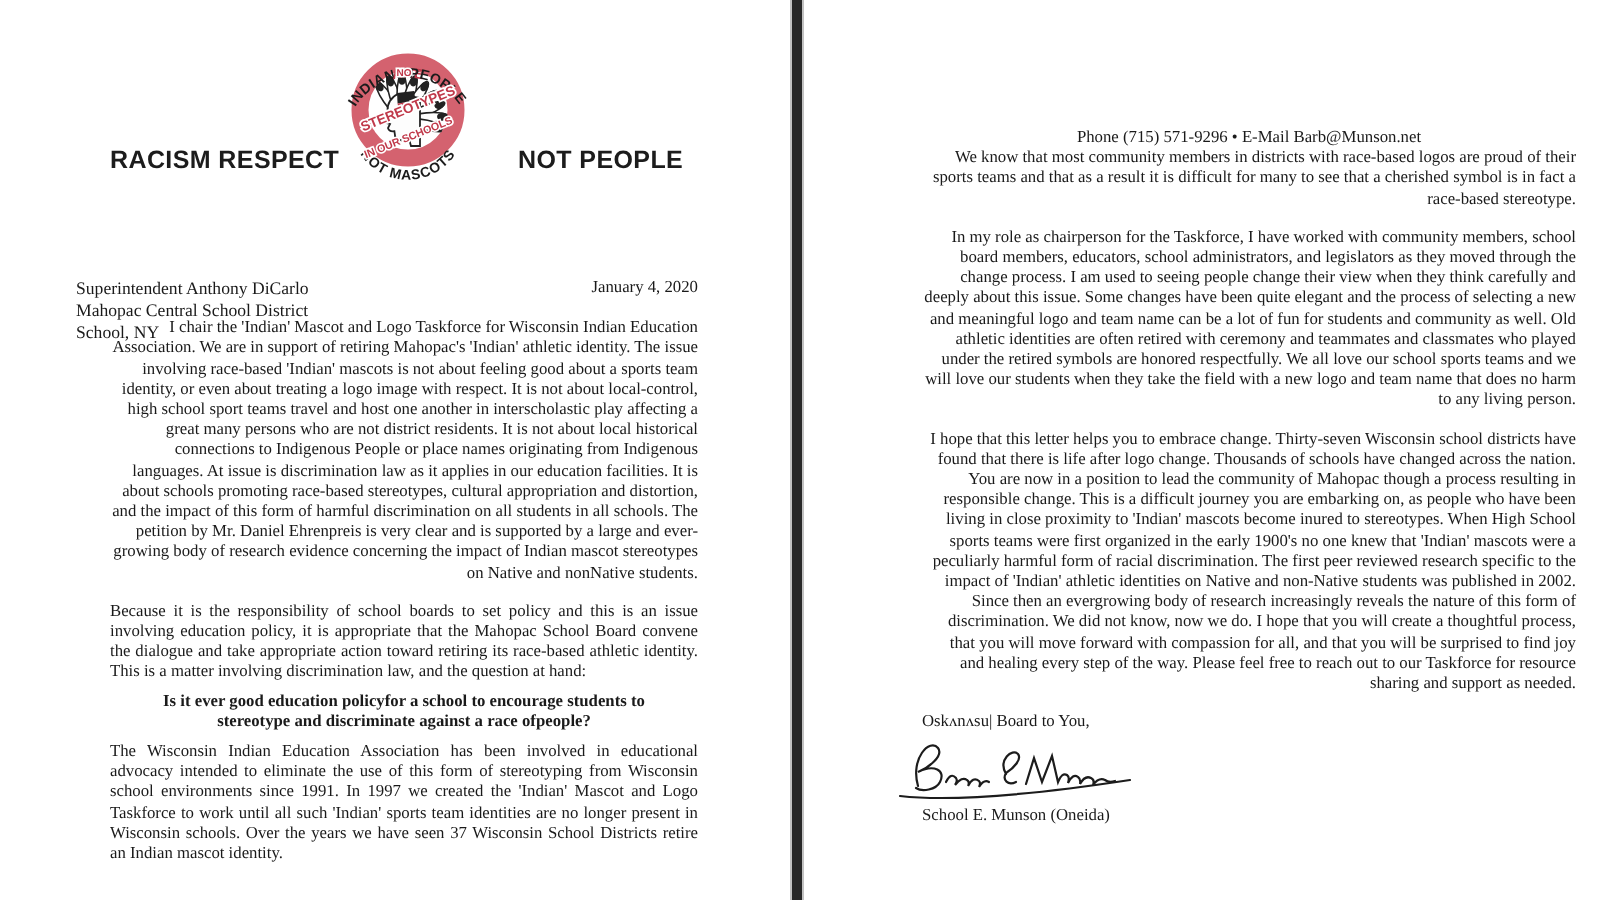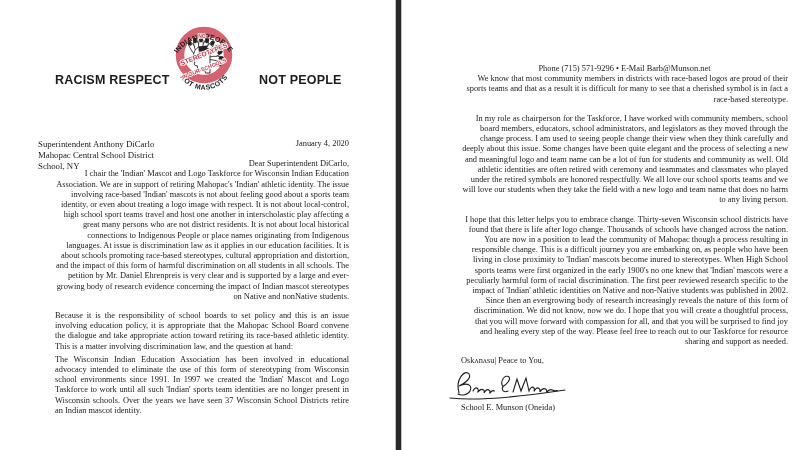--- a/index.html
+++ b/index.html
@@ -115,37 +115,40 @@
     <div class="motto motto-right">NOT PEOPLE</div>
 
     <div class="recipient">
       <div>Superintendent Anthony DiCarlo</div>
       <div>Mahopac Central School District</div>
       <div>School, NY</div>
     </div>
 
     <div class="body1">
       <p class="date">January 4, 2020</p>
-      <p class="salutation">Dear Superintendent DiCarlo,</p>
       <p>I chair the 'Indian' Mascot and Logo Taskforce for Wisconsin Indian Education Association. We are in support of retiring Mahopac's 'Indian' athletic identity. The issue involving race-based 'Indian' mascots is not about feeling good about a sports team identity, or even about treating a logo image with respect. It is not about local-control, high school sport teams travel and host one another in interscholastic play affecting a great many persons who are not district residents. It is not about local historical connections to Indigenous People or place names originating from Indigenous languages. At issue is discrimination law as it applies in our education facilities. It is about schools promoting race-based stereotypes, cultural appropriation and distortion, and the impact of this form of harmful discrimination on all students in all schools. The petition by Mr. Daniel Ehrenpreis is very clear and is supported by a large and ever-growing body of research evidence concerning the impact of Indian mascot stereotypes on Native and nonNative students.</p>
       <p class="para-justify">Because it is the responsibility of school boards to set policy and this is an issue involving education policy, it is appropriate that the Mahopac School Board convene the dialogue and take appropriate action toward retiring its race-based athletic identity. This is a matter involving discrimination law, and the question at hand:</p>
+      <div class="question">
+        <div>Is it ever good education policyfor a school to encourage students to</div>
+        <div>stereotype and discriminate against a race ofpeople?</div>
+      </div>
       <p class="para-justify-last">The Wisconsin Indian Education Association has been involved in educational advocacy intended to eliminate the use of this form of stereotyping from Wisconsin school environments since 1991. In 1997 we created the 'Indian' Mascot and Logo Taskforce to work until all such 'Indian' sports team identities are no longer present in Wisconsin schools. Over the years we have seen 37 Wisconsin School Districts retire an Indian mascot identity.</p>
     </div>
   </div>
 
   <div class="divider"></div>
 
   <div class="page page-right">
     <div class="body2">
       <p class="contact-line">Phone (715) 571-9296 • E-Mail Barb@Munson.net</p>
       <p>We know that most community members in districts with race-based logos are proud of their sports teams and that as a result it is difficult for many to see that a cherished symbol is in fact a race-based stereotype.</p>
       <p>In my role as chairperson for the Taskforce, I have worked with community members, school board members, educators, school administrators, and legislators as they moved through the change process. I am used to seeing people change their view when they think carefully and deeply about this issue. Some changes have been quite elegant and the process of selecting a new and meaningful logo and team name can be a lot of fun for students and community as well. Old athletic identities are often retired with ceremony and teammates and classmates who played under the retired symbols are honored respectfully. We all love our school sports teams and we will love our students when they take the field with a new logo and team name that does no harm to any living person.</p>
       <p>I hope that this letter helps you to embrace change. Thirty-seven Wisconsin school districts have found that there is life after logo change. Thousands of schools have changed across the nation. You are now in a position to lead the community of Mahopac though a process resulting in responsible change. This is a difficult journey you are embarking on, as people who have been living in close proximity to 'Indian' mascots become inured to stereotypes. When High School sports teams were first organized in the early 1900's no one knew that 'Indian' mascots were a peculiarly harmful form of racial discrimination. The first peer reviewed research specific to the impact of 'Indian' athletic identities on Native and non-Native students was published in 2002. Since then an evergrowing body of research increasingly reveals the nature of this form of discrimination. We did not know, now we do. I hope that you will create a thoughtful process, that you will move forward with compassion for all, and that you will be surprised to find joy and healing every step of the way. Please feel free to reach out to our Taskforce for resource sharing and support as needed.</p>
 
-      <div class="closing">Oskʌnʌsu| Peace to You,</div>
+      <div class="closing">Oskʌnʌsu| Board to You,</div>
 
       <svg class="signature" width="130" height="34" viewBox="0 0 130 34">
         <g fill="none" stroke="#1c1c1c" stroke-width="1.1" stroke-linecap="round">
           <path d="M12,26 C8,12 18,2 22,7 C25,11 17,17 12,19 C20,15 26,18 23,24 C21,28 14,29 11,27"></path>
           <path d="M26,24 q2.5,-5 5,-2 q1,1.5 -0.5,3.5 q3.5,-4.5 6,-2.5 q1.5,1 0.5,3 q2.5,-5 5.5,-2.5 q1,1 0,3 q2.5,-4 5,-2.5"></path>
           <path d="M56,20 C52,13 59,7 62,10 C64,12.5 60,17 56,19.5 C54,23 57,26 61,24"></path>
           <path d="M66,25 L70,12 L74,24 L79,11 L82,24 q2,-5 4.5,-3.5 q1.5,1 0.5,4 q2.5,-5 5,-3 q1.5,1 1,3.5 q2.5,-4.5 5.5,-3 q2,1 1,3.5 q3,-4 6,-2.5 q2,1.5 5,0.5"></path>
           <path d="M3,31 C30,34 72,30 118,23"></path>
         </g>
       </svg>

